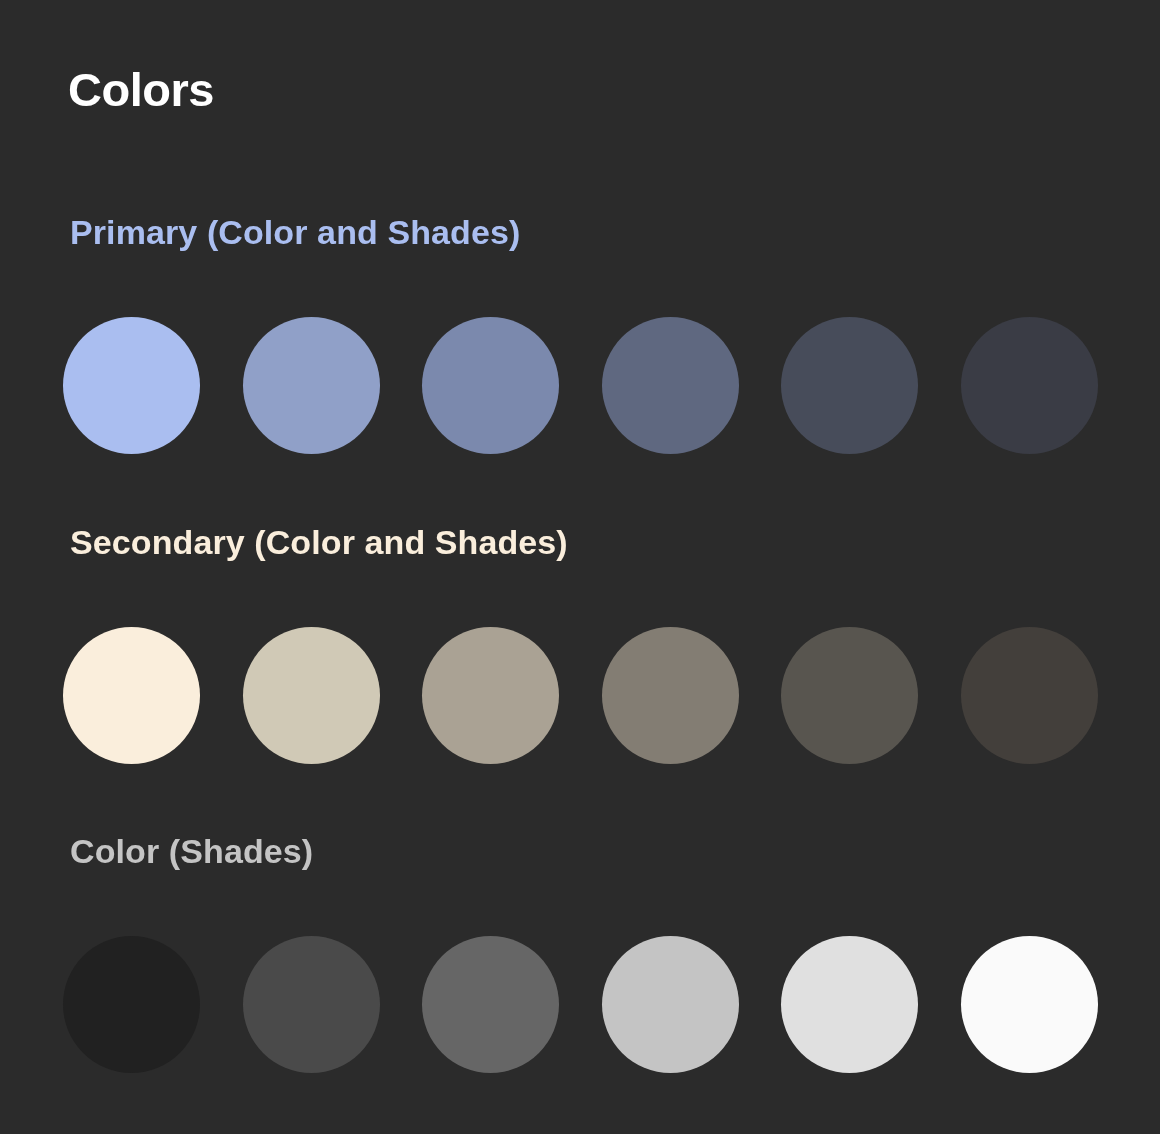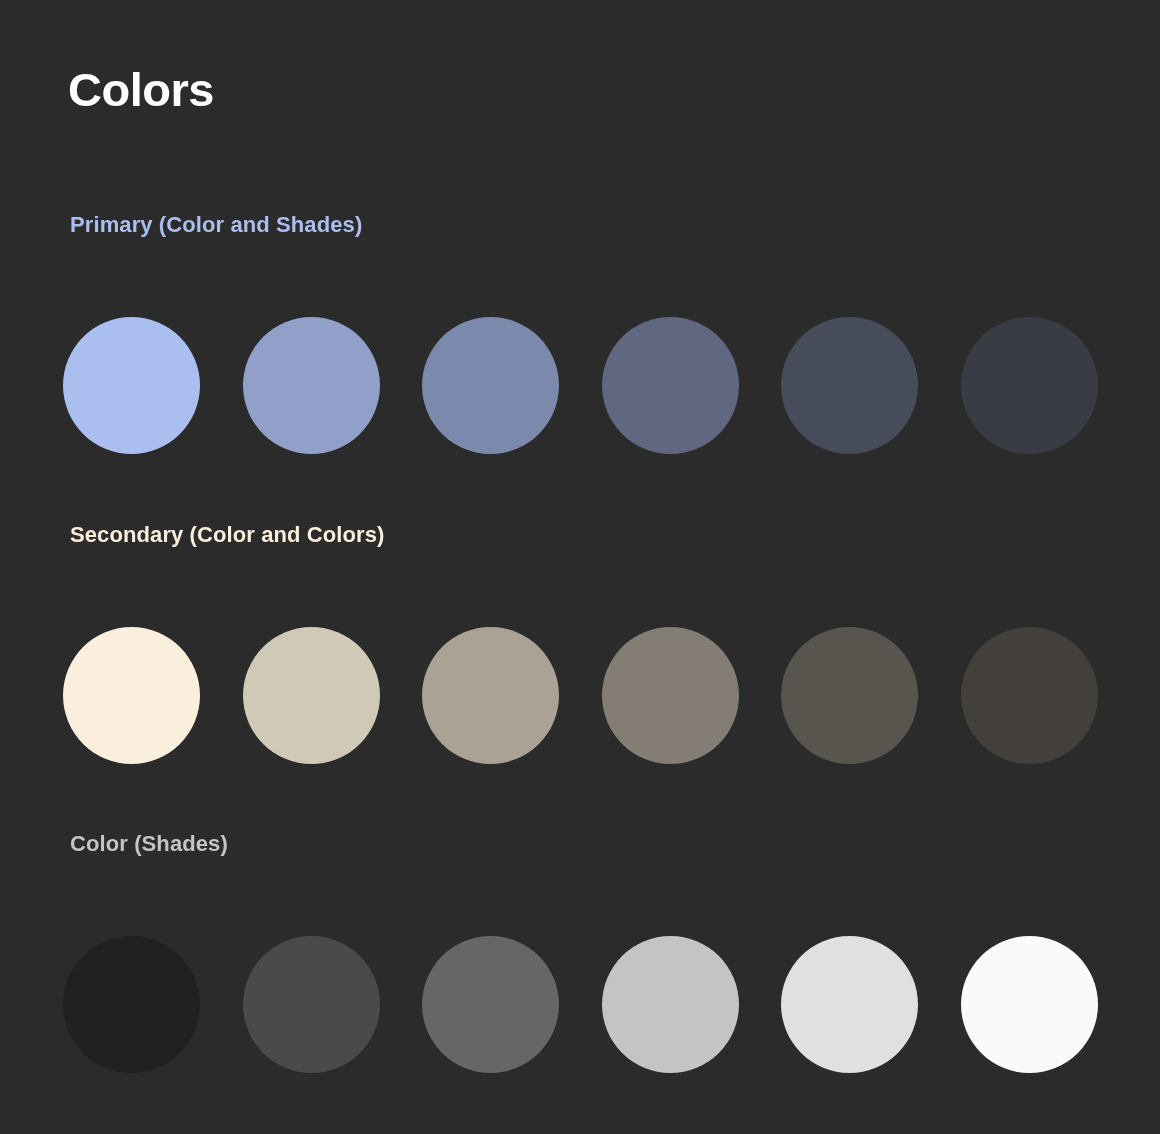--- a/index.html
+++ b/index.html
@@ -36,21 +36,21 @@
     width: 1160px;
   }
   .section-1 { top: 212px; }
   .section-2 { top: 522px; }
   .section-3 { top: 831px; }
 
   .section-label {
     position: absolute;
     left: 70px;
     top: 0;
-    font-size: 22px;
+    font-size: 34px;
     font-weight: bold;
     letter-spacing: 0.1px;
     line-height: 1.2;
     white-space: nowrap;
   }
   .swatch-row {
     position: absolute;
     left: 63px;
     top: 105px;
     width: 1040px;
@@ -83,21 +83,21 @@
       <div class="swatch c0" style="background-color: rgb(170, 190, 240);"></div>
       <div class="swatch c1" style="background-color: rgb(144, 160, 200);"></div>
       <div class="swatch c2" style="background-color: rgb(123, 137, 173);"></div>
       <div class="swatch c3" style="background-color: rgb(95, 104, 128);"></div>
       <div class="swatch c4" style="background-color: rgb(71, 76, 90);"></div>
       <div class="swatch c5" style="background-color: rgb(58, 60, 69);"></div>
     </div>
   </div>
 
   <div class="section section-2">
-    <div class="section-label" style="color: rgb(250, 238, 220);">Secondary (Color and Colors)</div>
+    <div class="section-label" style="color: rgb(250, 238, 220);">Secondary (Color and Shades)</div>
     <div class="swatch-row">
       <div class="swatch c0" style="background-color: rgb(250, 238, 220);"></div>
       <div class="swatch c1" style="background-color: rgb(208, 201, 182);"></div>
       <div class="swatch c2" style="background-color: rgb(170, 162, 148);"></div>
       <div class="swatch c3" style="background-color: rgb(131, 125, 115);"></div>
       <div class="swatch c4" style="background-color: rgb(88, 85, 79);"></div>
       <div class="swatch c5" style="background-color: rgb(67, 63, 59);"></div>
     </div>
   </div>
 

